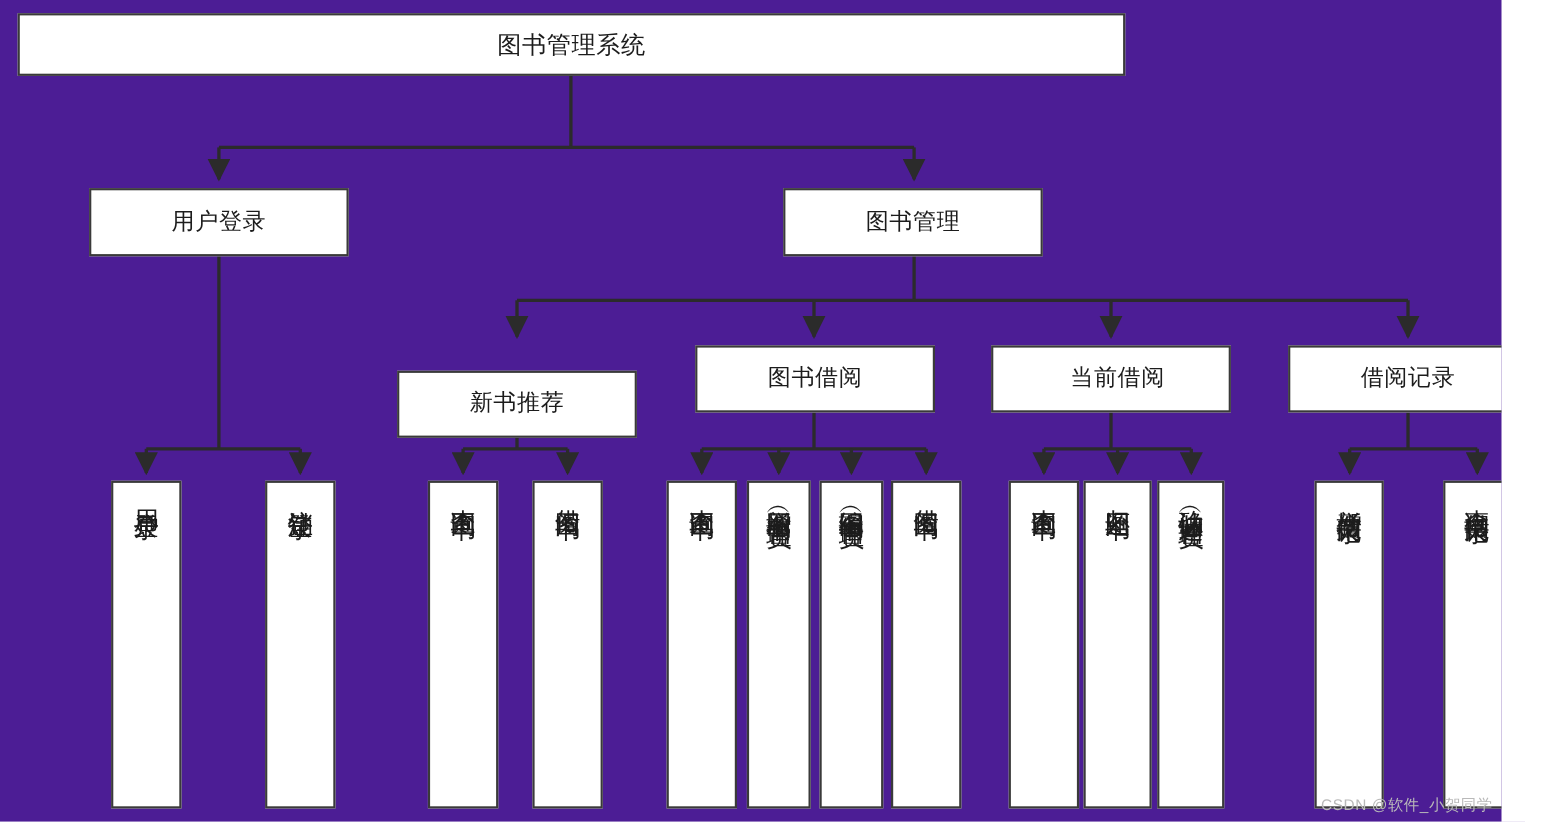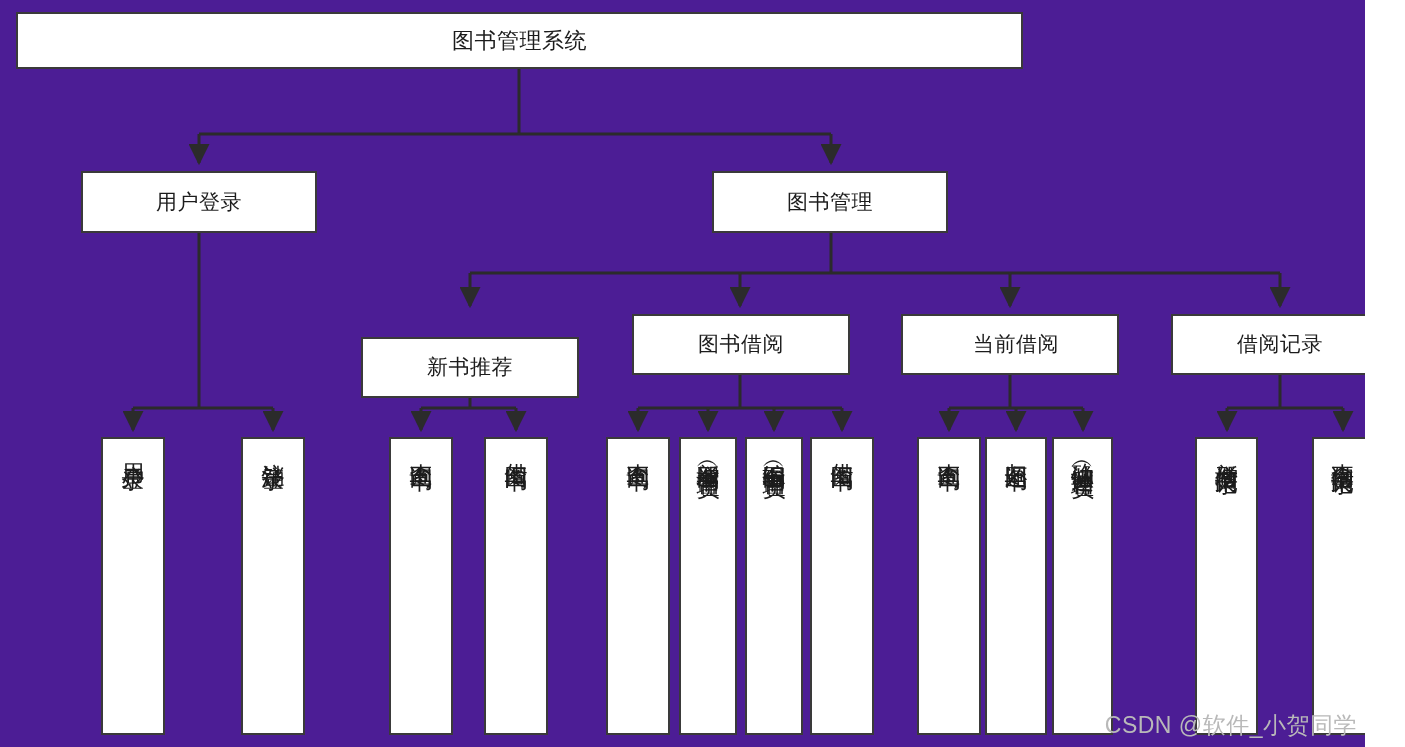--- a/index.html
+++ b/index.html
@@ -55,21 +55,21 @@
     letter-spacing: 2px;
     white-space: pre;
   }
   #root-node .lbl {
     font-size: 22px;
   }
   #watermark {
     position: absolute;
     right: 8px;
     bottom: 6px;
-    font-size: 23px;
+    font-size: 14px;
     color: #b9b9b9;
     letter-spacing: 0.5px;
     white-space: nowrap;
   }
 </style>
 </head>
 <body>
 
 <div id="canvas">
 

